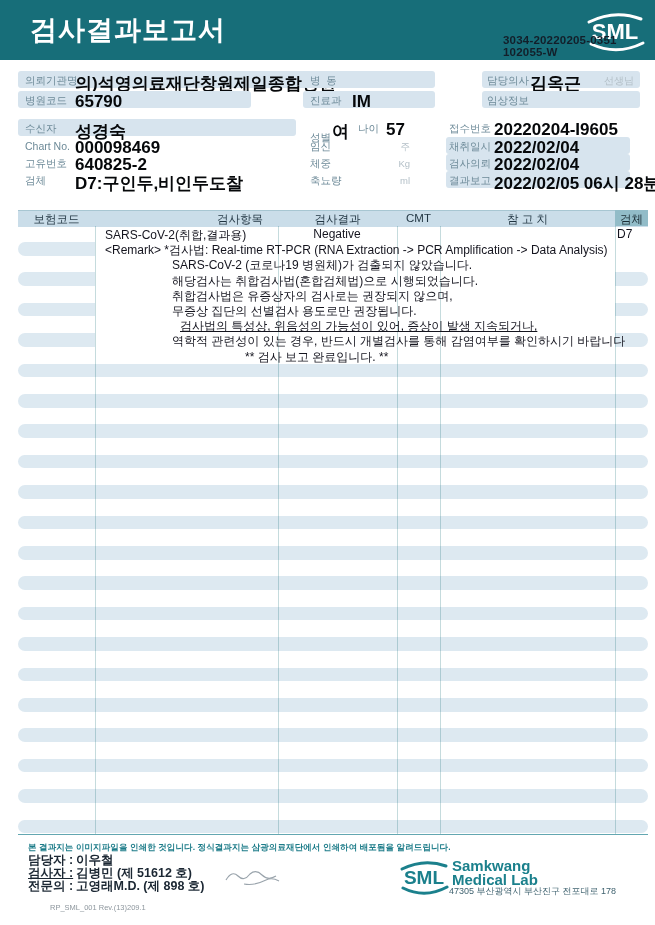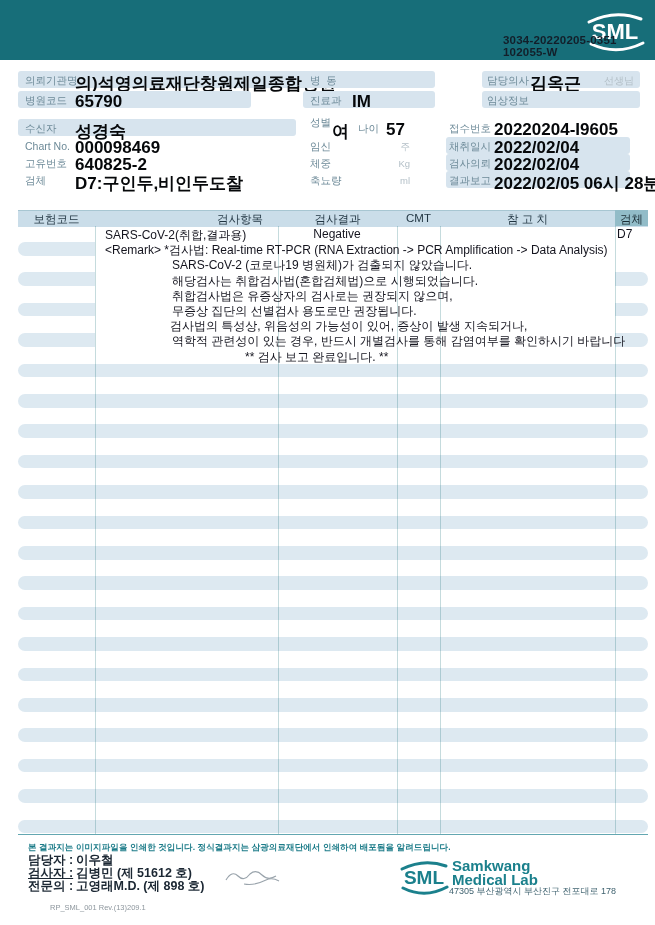--- a/index.html
+++ b/index.html
@@ -37,20 +37,21 @@
   #labaddr{position:absolute;left:449px;top:885px;font-size:9px;color:#3f626f;}
   #labcontact{position:absolute;left:449px;top:895px;font-size:9px;color:#3f626f;}
   #signature{position:absolute;left:222px;top:866px;width:62px;height:24px;}
 </style>
 </head>
 <body>
 
 <div id="page">
 
   <div id="topbar">
+    <div id="title">검사결과보고서</div>
     <svg id="hlogo" viewBox="0 0 62 52">
       <path d="M5 16 Q31 3 57 13" fill="none" stroke="#ffffff" stroke-width="3" stroke-linecap="round"></path>
       <path d="M7 38 Q33 50 59 37" fill="none" stroke="#ffffff" stroke-width="3" stroke-linecap="round"></path>
       <text x="31" y="33" text-anchor="middle" font-size="22" font-weight="bold" fill="#ffffff" font-family="Liberation Sans, sans-serif">SML</text>
     </svg>
     <div id="docnum1">3034-20220205-0351</div>
     <div id="docnum2">102055-W</div>
   </div>
 
   <div id="info">
@@ -67,21 +68,21 @@
       <span class="ivalue" style="left: 75px; top: 137px;">000098469</span>
       <span class="ilabel" style="left: 25px; top: 154px;">고유번호</span>
       <span class="ivalue" style="left: 75px; top: 154px;">640825-2</span>
       <span class="ilabel" style="left: 25px; top: 171px;">검체</span>
       <span class="ivalue" style="left: 75px; top: 171px;">D7:구인두,비인두도찰</span>
       <div class="strip" style="left: 303px; top: 71px; width: 132px;"></div>
       <span class="ilabel" style="left: 310px; top: 71px;">병  동</span>
       <div class="strip" style="left: 303px; top: 91px; width: 132px;"></div>
       <span class="ilabel" style="left: 310px; top: 91px;">진료과</span>
       <span class="ivalue" style="left: 352px; top: 91px;">IM</span>
-      <span class="ilabel" style="left: 310px; top: 113px;">성별</span>
+      <span class="ilabel" style="left: 310px; top: 128px;">성별</span>
       <span class="ivalue" style="left: 332px; top: 119px;">여</span>
       <span class="ilabel" style="left: 358px; top: 119px;">나이</span>
       <span class="ivalue" style="left: 386px; top: 119px;">57</span>
       <span class="ilabel" style="left: 310px; top: 137px;">임신</span>
       <span class="iunit" style="left: 388px; top: 137px;">주</span>
       <span class="ilabel" style="left: 310px; top: 154px;">체중</span>
       <span class="iunit" style="left: 388px; top: 154px;">Kg</span>
       <span class="ilabel" style="left: 310px; top: 171px;">축뇨량</span>
       <span class="iunit" style="left: 388px; top: 171px;">ml</span>
       <div class="strip" style="left: 482px; top: 71px; width: 158px;"></div>
@@ -121,21 +122,21 @@
         <div class="overlay" style="left: 77px; top: 32px; width: 553px;"></div>
         <div class="cellt" style="left: 87px; top: 32.2px;">&lt;Remark&gt; *검사법: Real-time RT-PCR (RNA Extraction -&gt; PCR Amplification -&gt; Data Analysis)</div>
         <div class="cellt" style="left: 154px; top: 47.4px;">SARS-CoV-2 (코로나19 병원체)가 검출되지 않았습니다.</div>
         <div class="stripe" style="top: 62.4px;"></div>
         <div class="overlay" style="left: 77px; top: 62.4px; width: 520px;"></div>
         <div class="cellt" style="left: 154px; top: 62.6px;">해당검사는 취합검사법(혼합검체법)으로 시행되었습니다.</div>
         <div class="cellt" style="left: 154px; top: 77.8px;">취합검사법은 유증상자의 검사로는 권장되지 않으며,</div>
         <div class="stripe" style="top: 92.8px;"></div>
         <div class="overlay" style="left: 77px; top: 92.8px; width: 520px;"></div>
         <div class="cellt" style="left: 154px; top: 93px;">무증상 집단의 선별검사 용도로만 권장됩니다.</div>
-        <div class="cellt" style="left: 152px; top: 108.2px;">검사법의 특성상, 위음성의 가능성이 있어, 증상이 발생 지속되거나,</div>
+        <div class="cellt" style="left: 162px; top: 108.2px; text-decoration: underline;">검사법의 특성상, 위음성의 가능성이 있어, 증상이 발생 지속되거나,</div>
         <div class="stripe" style="top: 123.2px;"></div>
         <div class="overlay" style="left: 77px; top: 123.2px; width: 520px;"></div>
         <div class="cellt" style="left: 154px; top: 123.4px;">역학적 관련성이 있는 경우, 반드시 개별검사를 통해 감염여부를 확인하시기 바랍니다</div>
         <div class="cellt" style="left: 227px; top: 138.6px;">** 검사 보고 완료입니다. **</div>
         <div class="stripe" style="top: 153.6px;"></div>
         <div class="stripe" style="top: 184px;"></div>
         <div class="stripe" style="top: 214.4px;"></div>
         <div class="stripe" style="top: 244.8px;"></div>
         <div class="stripe" style="top: 275.2px;"></div>
         <div class="stripe" style="top: 305.6px;"></div>

